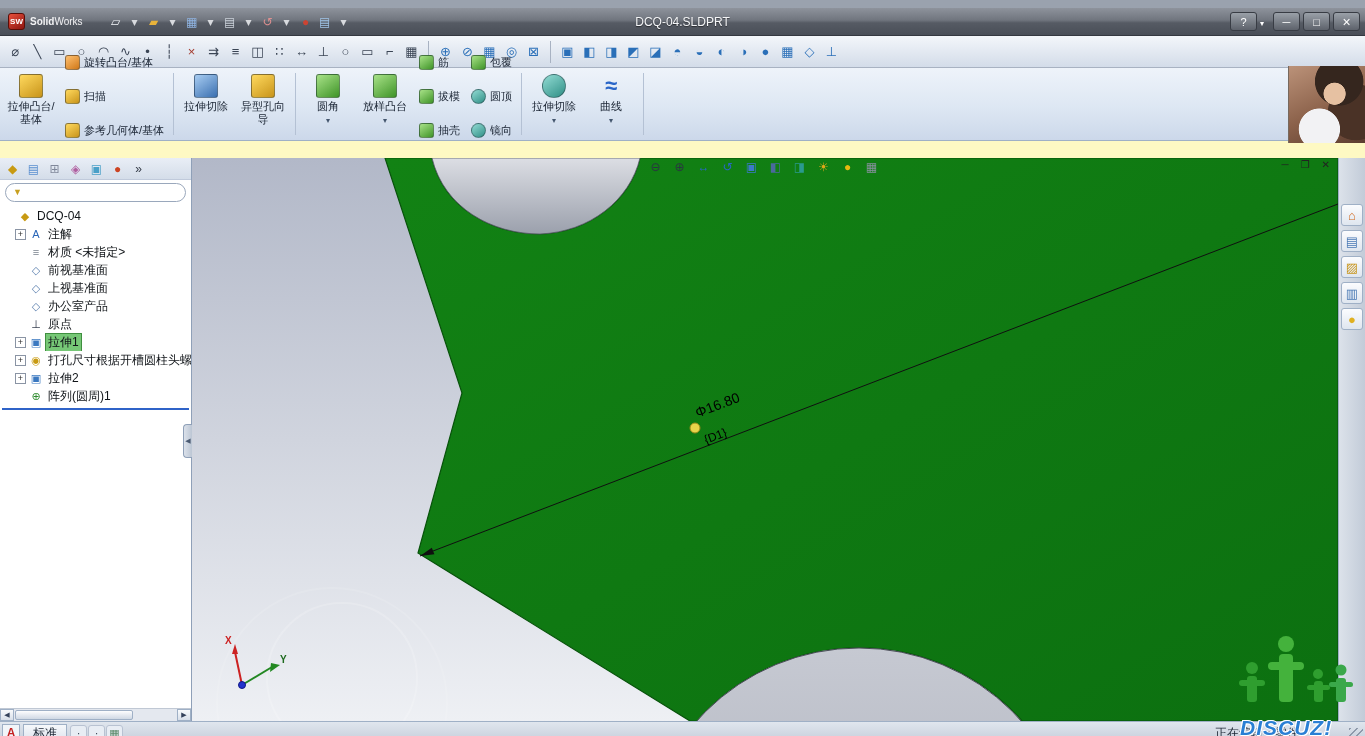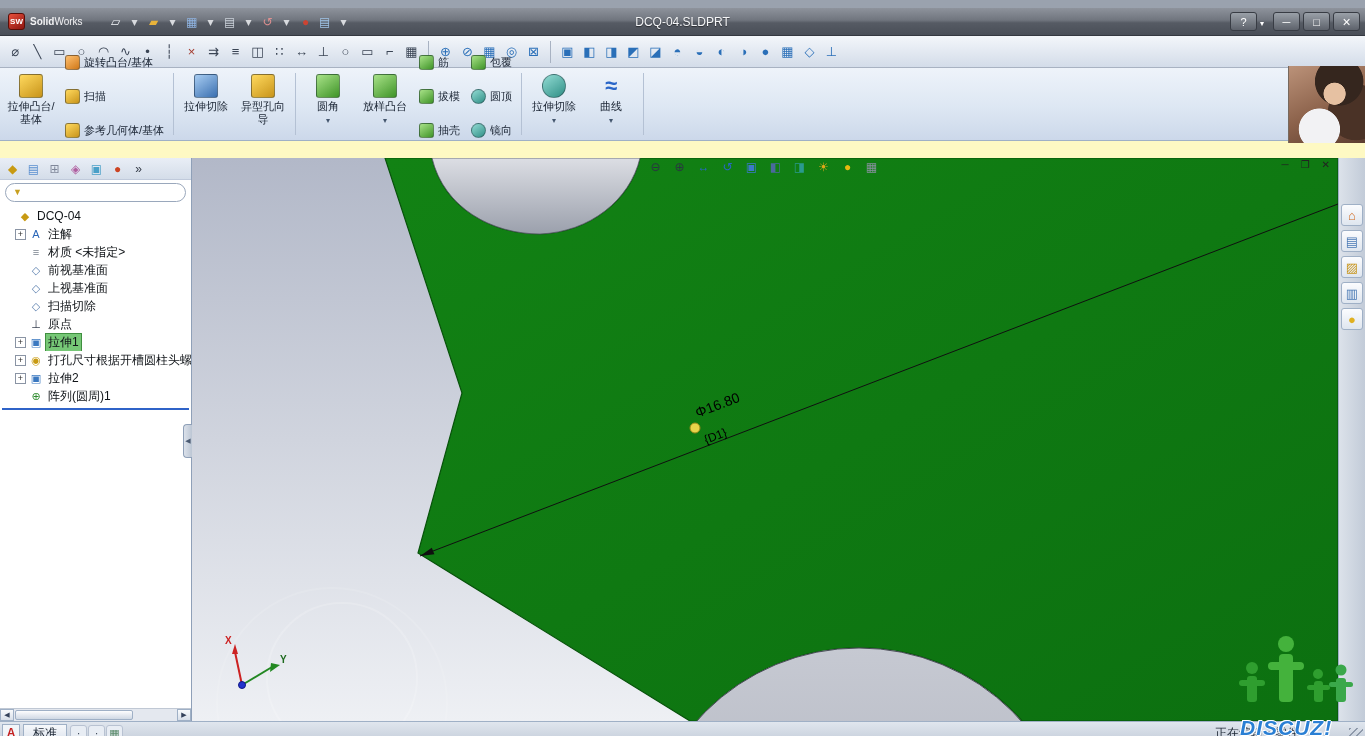--- a/index.html
+++ b/index.html
@@ -370,21 +370,21 @@
 
           <div class="tree-row child">
             <span class="tree-pre"></span>
             <span class="tree-icon" style="color: rgb(90, 127, 174);">◇</span>
             <span class="tree-label">上视基准面</span>
           </div>
 
           <div class="tree-row child">
             <span class="tree-pre"></span>
             <span class="tree-icon" style="color: rgb(90, 127, 174);">◇</span>
-            <span class="tree-label">扫描切除</span>
+            <span class="tree-label">办公室产品</span>
           </div>
 
           <div class="tree-row child">
             <span class="tree-pre"></span>
             <span class="tree-icon" style="color: rgb(58, 66, 82);">⊥</span>
             <span class="tree-label">原点</span>
           </div>
 
           <div class="tree-row child selected">
             <span class="tree-pre">+</span>

